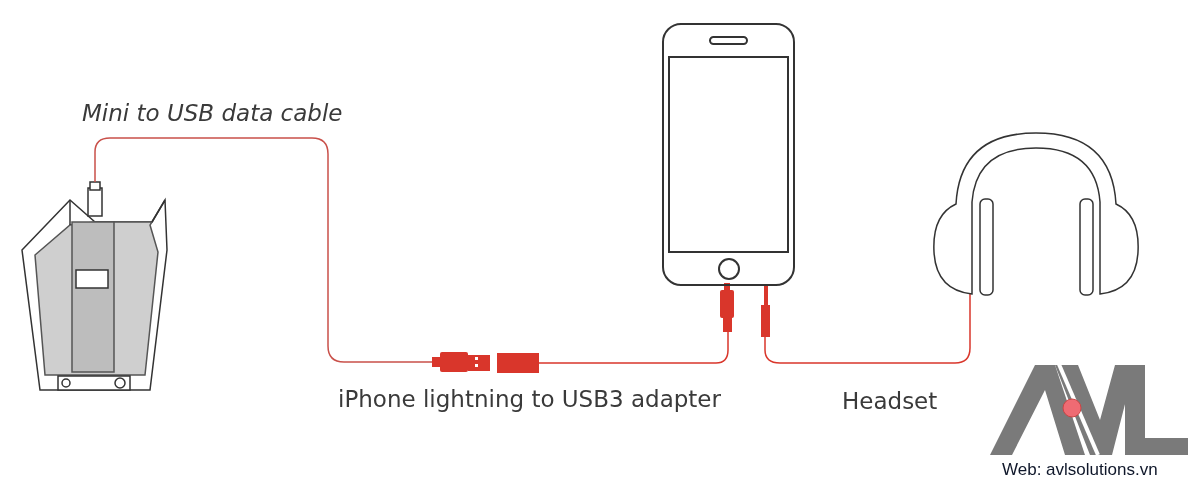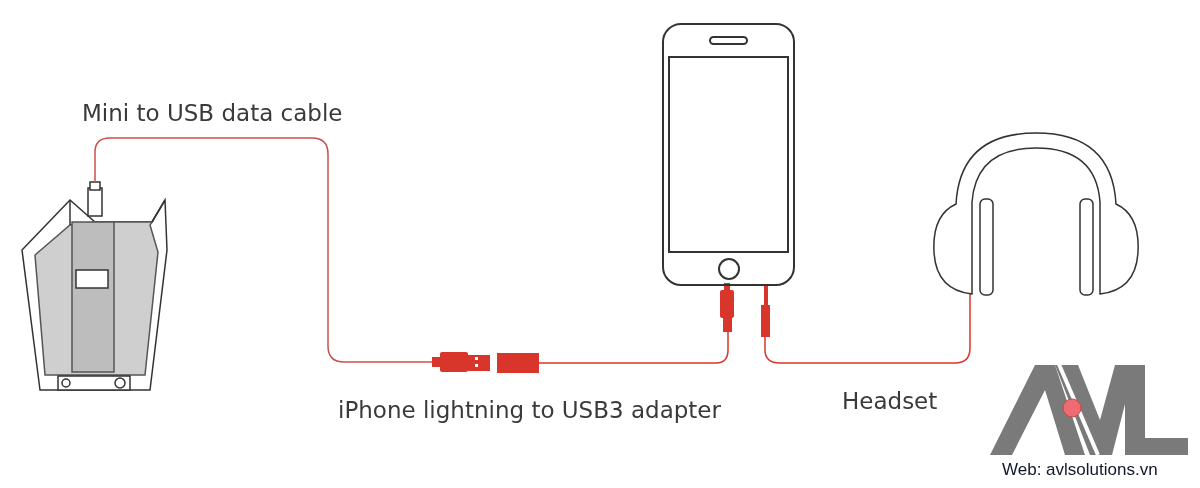--- a/index.html
+++ b/index.html
@@ -67,16 +67,16 @@
 
   <g>
     <path d="M990,455 L1035,365 L1055,365 L1085,455 L1065,455 L1045,390 L1012,455 Z" fill="#7a7a7a"></path>
     <path d="M1055,365 L1078,365 L1100,420 L1115,365 L1135,365 L1112,455 L1090,455 Z" fill="#7a7a7a"></path>
     <path d="M1125,365 L1145,365 L1145,438 L1188,438 L1188,455 L1125,455 Z" fill="#7a7a7a"></path>
     <line x1="1058" y1="362" x2="1098" y2="455" stroke="#fff" stroke-width="4"></line>
     <circle cx="1072" cy="408" r="9" fill="#ef6b73" stroke="#c44" stroke-width="1"></circle>
   </g>
 </svg>
 
-<div class="label" style="left:82px;top:100px;">Mini to USB data cable</div>
-<div class="label" style="left:338px;top:397px;">iPhone lightning to USB3 adapter</div>
+<div class="label" style="left:82px;top:100px;font-style:italic;">Mini to USB data cable</div>
+<div class="label" style="left:338px;top:386px;">iPhone lightning to USB3 adapter</div>
 <div class="label" style="left:842px;top:388px;">Headset</div>
 <div class="web" style="left:1002px;top:460px;">Web: avlsolutions.vn</div>
 
 </body></html>

